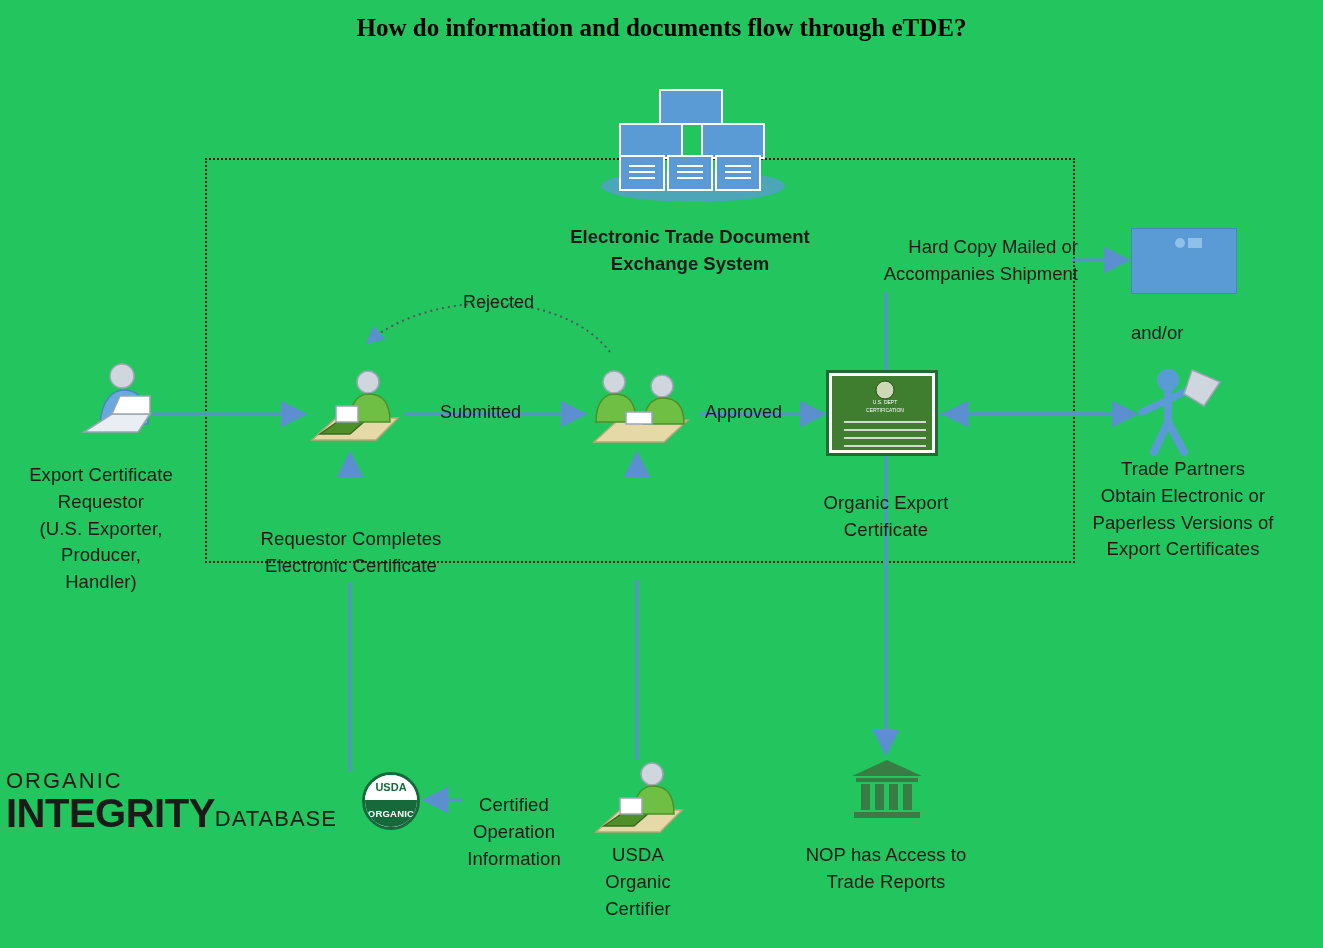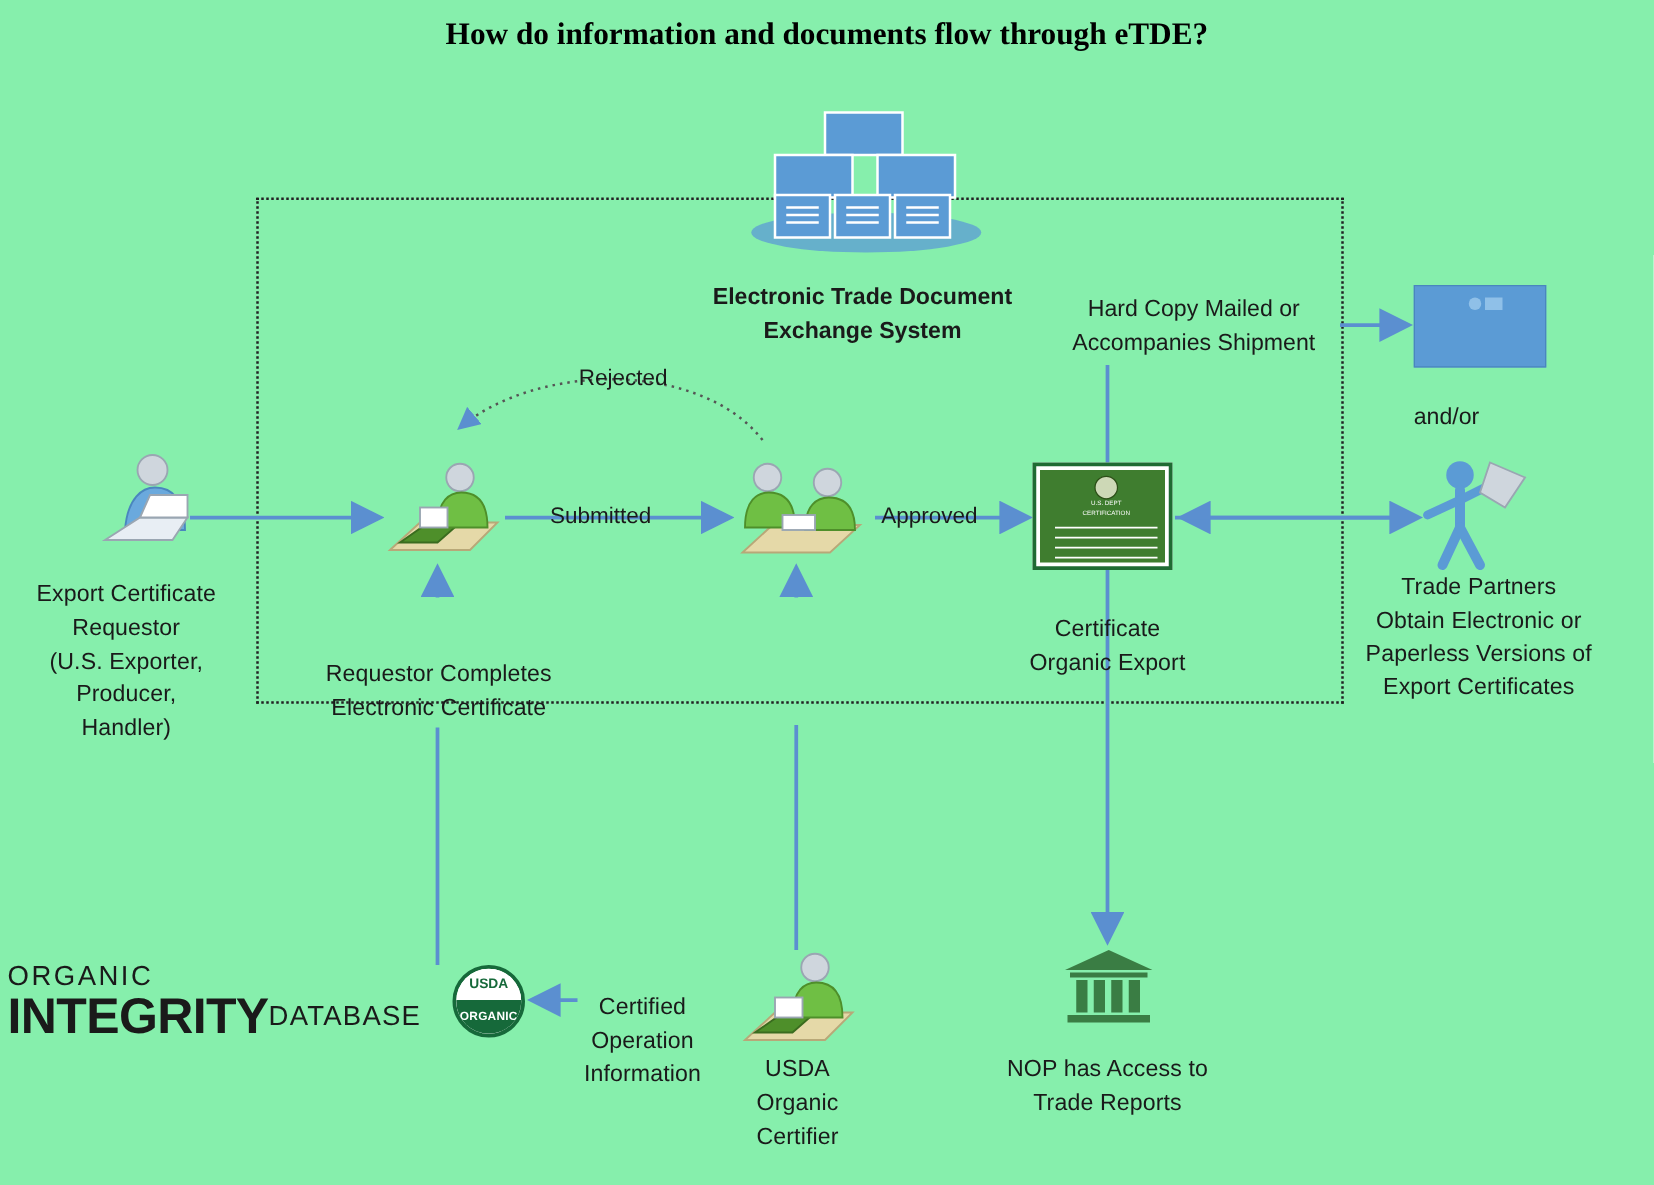--- a/index.html
+++ b/index.html
@@ -9,21 +9,21 @@
   }
   body {
     font-family: "Liberation Sans", sans-serif;
     color: #1a1a1a;
   }
   #canvas {
     position: relative;
     width: 1323px;
     height: 948px;
     overflow: hidden;
-    background: #86efac;
+    background: #22c55e;
   }
   .abs { position: absolute; }
 
   #title {
     left: 0; top: 14px;
     width: 1323px;
     text-align: center;
     font-family: "Liberation Serif", serif;
     font-weight: bold;
     font-size: 25px;
@@ -274,22 +274,22 @@
         <g stroke="#ffffff" stroke-width="1.4">
           <line x1="12" y1="46" x2="94" y2="46"></line>
           <line x1="12" y1="54" x2="94" y2="54"></line>
           <line x1="12" y1="62" x2="94" y2="62"></line>
           <line x1="12" y1="70" x2="94" y2="70"></line>
         </g>
       </svg>
     </div>
   </div>
   <div class="abs caption" style="left:790px; top:490px; width:192px;">
+    <div>Organic Export</div>
     <div>Certificate</div>
-    <div>Organic Export</div>
   </div>
 
   <div class="abs" style="left:1136px; top:366px;">
     <svg width="92" height="92" viewBox="0 0 92 92">
       <circle cx="32" cy="14" r="11" fill="#5b9bd5"></circle>
       <path d="M32 26 L32 56" stroke="#5b9bd5" stroke-width="8" stroke-linecap="round"></path>
       <path d="M32 56 L18 86" stroke="#5b9bd5" stroke-width="8" stroke-linecap="round"></path>
       <path d="M32 56 L48 86" stroke="#5b9bd5" stroke-width="8" stroke-linecap="round"></path>
       <path d="M32 34 L6 46" stroke="#5b9bd5" stroke-width="7" stroke-linecap="round"></path>
       <path d="M32 34 L60 20" stroke="#5b9bd5" stroke-width="7" stroke-linecap="round"></path>
@@ -310,21 +310,21 @@
         <rect x="56" y="9" width="14" height="10"></rect>
       </g>
     </svg>
   </div>
   <div id="andor" class="abs">and/or</div>
 
   <div class="abs label-small" style="left:440px; top:402px;">Submitted</div>
   <div class="abs label-small" style="left:705px; top:402px;">Approved</div>
   <div class="abs label-small" style="left:463px; top:292px;">Rejected</div>
 
-  <div class="abs" style="left:832px; top:234px; width:246px; text-align:center; font-size:18.5px; line-height:1.45;">
+  <div class="abs" style="left:832px; top:234px; width:246px; text-align:right; font-size:18.5px; line-height:1.45;">
     <div>Hard Copy Mailed or</div>
     <div>Accompanies Shipment</div>
   </div>
 
 
   <div class="abs caption" style="left:450px; top:792px; width:128px;">
     <div>Certified</div>
     <div>Operation</div>
     <div>Information</div>
   </div>
@@ -355,21 +355,21 @@
       <rect x="2" y="52" width="66" height="6" fill="#3a7d44"></rect>
     </svg>
   </div>
   <div class="abs caption" style="left:780px; top:842px; width:212px;">
     <div>NOP has Access to</div>
     <div>Trade Reports</div>
   </div>
 
   <div id="oid" class="abs">
     <div class="w1">ORGANIC</div>
-    <div style="display:flex; align-items:center;">
+    <div style="display:flex; align-items:flex-end;">
       <span class="w2">INTEGRITY</span>
       <span class="w3">DATABASE</span>
     </div>
   </div>
 
   <div id="seal" class="abs">
     <div class="top">USDA</div>
     <div class="bot">ORGANIC</div>
   </div>
 

